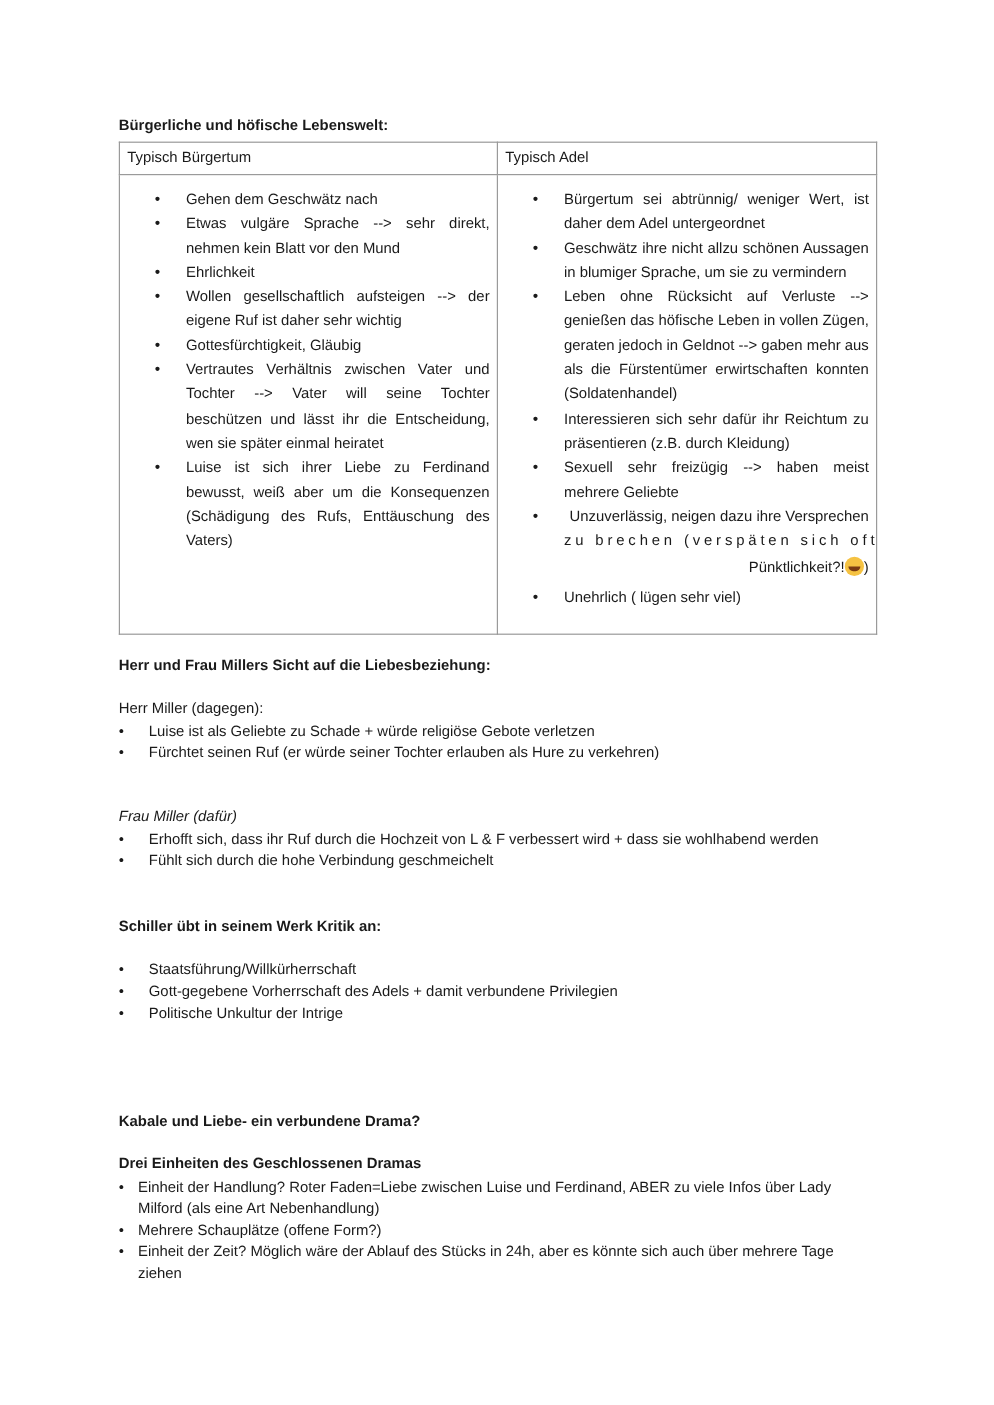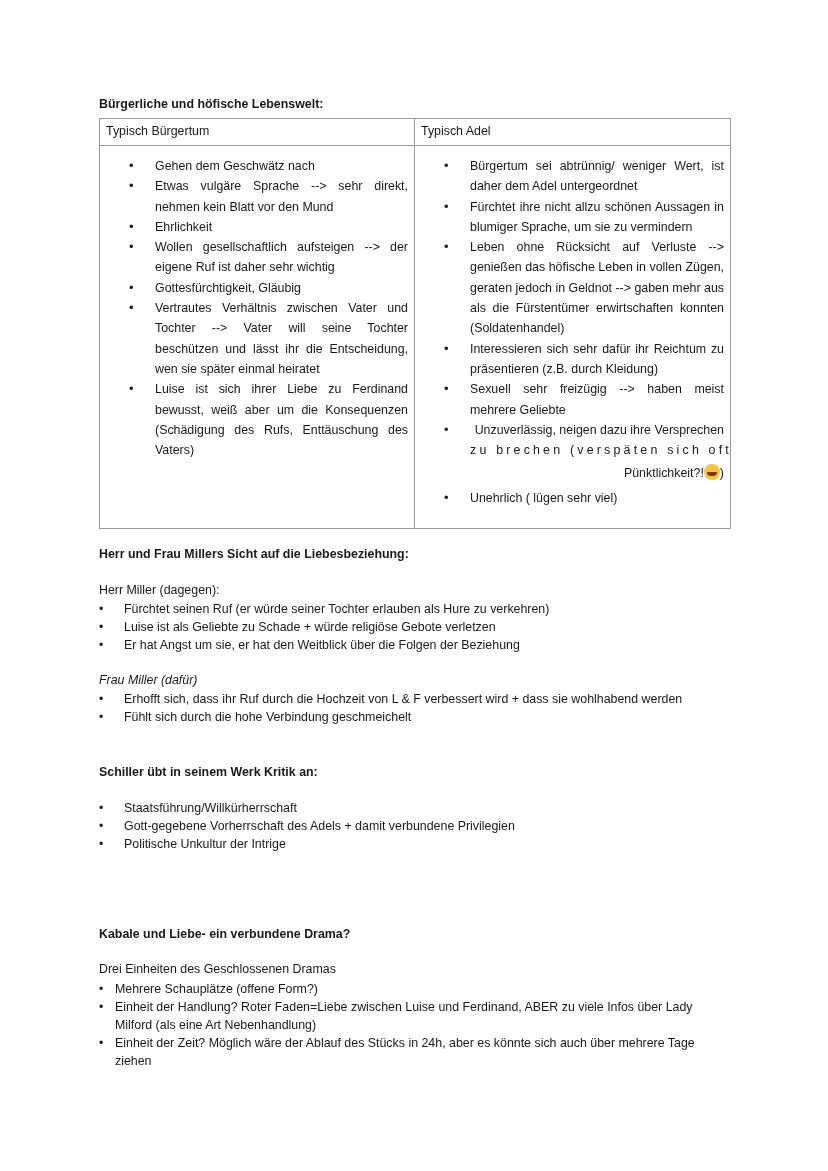--- a/index.html
+++ b/index.html
@@ -65,56 +65,55 @@
           <li>Ehrlichkeit</li>
           <li>Wollen gesellschaftlich aufsteigen --&gt; der eigene Ruf ist daher sehr wichtig</li>
           <li>Gottesfürchtigkeit, Gläubig</li>
           <li>Vertrautes Verhältnis zwischen Vater und Tochter --&gt; Vater will seine Tochter beschützen und lässt ihr die Entscheidung, wen sie später einmal heiratet</li>
           <li>Luise ist sich ihrer Liebe zu Ferdinand bewusst, weiß aber um die Konsequenzen (Schädigung des Rufs, Enttäuschung des Vaters)</li>
         </ul>
       </td>
       <td class="body">
         <ul class="cell">
           <li>Bürgertum sei abtrünnig/ weniger Wert, ist daher dem Adel untergeordnet</li>
-          <li>Fürchtet ihre nicht allzu schönen Aussagen in blumiger Sprache, um sie zu vermindern</li>
+          <li>Geschwätz ihre nicht allzu schönen Aussagen in blumiger Sprache, um sie zu vermindern</li>
           <li>Leben ohne Rücksicht auf Verluste --&gt; genießen das höfische Leben in vollen Zügen, geraten jedoch in Geldnot --&gt; gaben mehr aus als die Fürstentümer erwirtschaften konnten (Soldatenhandel)</li>
           <li>Interessieren sich sehr dafür ihr Reichtum zu präsentieren (z.B. durch Kleidung)</li>
           <li>Sexuell sehr freizügig --&gt; haben meist mehrere Geliebte</li>
           <li style="text-align:right;">
             <span class="line" style="display:block;">Unzuverlässig, neigen dazu ihre Versprechen</span>
             <span class="line spaced" style="display:block;">zu brechen (verspäten sich oft</span>
             <span style="display:block; line-height:26px;"><span>Pünktlichkeit?!</span><span class="emoji"></span><span>)</span></span>
           </li>
           <li style="margin-top:2px;">Unehrlich ( lügen sehr viel)</li>
         </ul>
       </td>
     </tr>
   </tbody>
     </table>
 
   <div class="abs heading" style="top:547px;">Herr und Frau Millers Sicht auf die Liebesbeziehung:</div>
   <div class="abs line" style="top:583px;text-align:center;">Herr Miller (dagegen):</div>
   <ul class="abs flat" style="top:600px; left:0; width:630px;">
+    <li>Luise ist als Geliebte zu Schade + würde religiöse Gebote verletzen</li>
     <li>Fürchtet seinen Ruf (er würde seiner Tochter erlauben als Hure zu verkehren)</li>
-    <li>Luise ist als Geliebte zu Schade + würde religiöse Gebote verletzen</li>
-    <li>Er hat Angst um sie, er hat den Weitblick über die Folgen der Beziehung</li>
   </ul>
   <div class="abs line" style="top:673px;font-style:italic;">Frau Miller (dafür)</div>
   <ul class="abs flat" style="top:690px; left:0; width:630px;">
     <li>Erhofft sich, dass ihr Ruf durch die Hochzeit von L &amp; F verbessert wird + dass sie wohlhabend werden</li>
     <li>Fühlt sich durch die hohe Verbindung geschmeichelt</li>
   </ul>
 
   <div class="abs heading" style="top:765px;">Schiller übt in seinem Werk Kritik an:</div>
   <ul class="abs flat" style="top:799px; left:0; width:630px;">
     <li>Staatsführung/Willkürherrschaft</li>
     <li>Gott-gegebene Vorherrschaft des Adels + damit verbundene Privilegien</li>
     <li>Politische Unkultur der Intrige</li>
   </ul>
 
   <div class="abs heading" style="top:927px;">Kabale und Liebe- ein verbundene Drama?</div>
-  <div class="abs line" style="top:962px;">Drei Einheiten des Geschlossenen Dramas</div>
+  <div class="abs line" style="top:962px;font-weight:bold;">Drei Einheiten des Geschlossenen Dramas</div>
   <ul class="abs flat tight" style="top:980px; left:0; width:615px;">
+    <li>Einheit der Handlung? Roter Faden=Liebe zwischen Luise und Ferdinand, ABER zu viele Infos über Lady Milford  (als eine Art Nebenhandlung)</li>
     <li>Mehrere Schauplätze (offene Form?)</li>
-    <li>Einheit der Handlung? Roter Faden=Liebe zwischen Luise und Ferdinand, ABER zu viele Infos über Lady Milford  (als eine Art Nebenhandlung)</li>
     <li>Einheit der Zeit? Möglich wäre der Ablauf des Stücks in 24h, aber es könnte sich auch über mehrere Tage ziehen</li>
   </ul>
 </div>
 
 </body></html>

